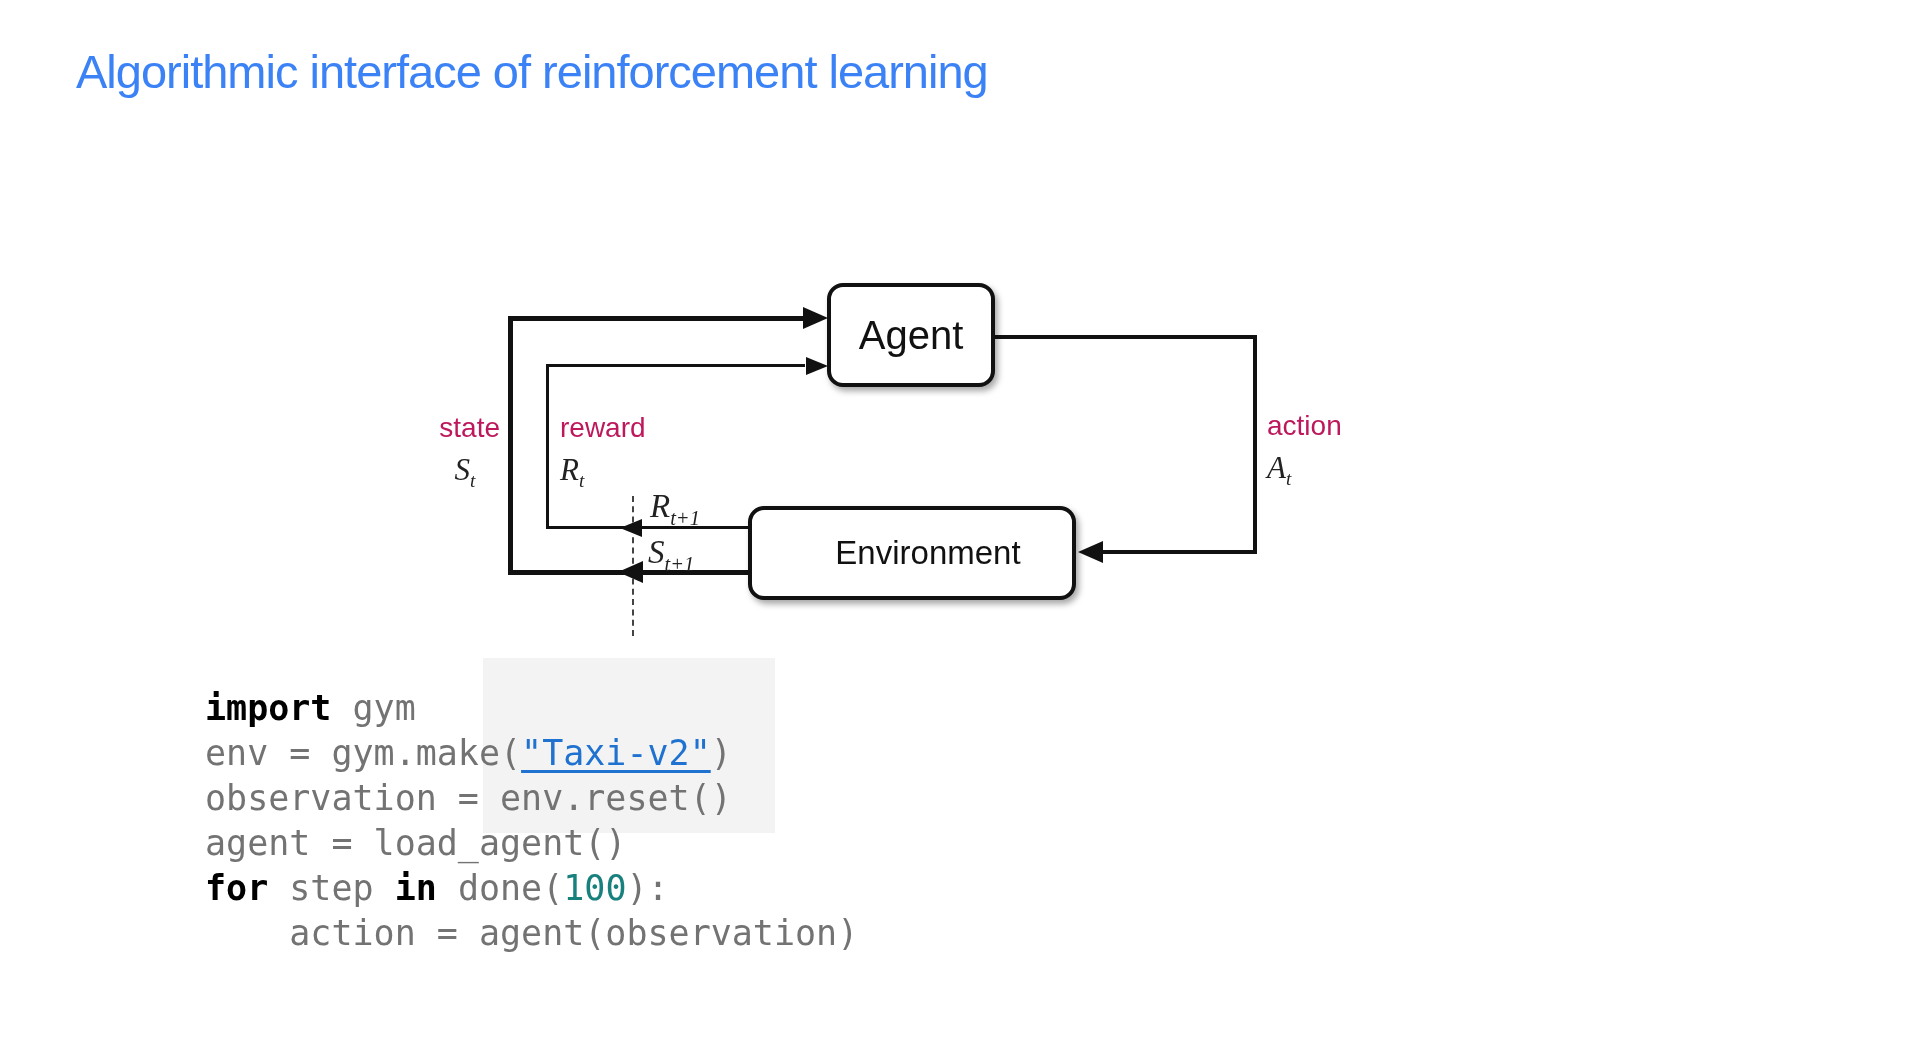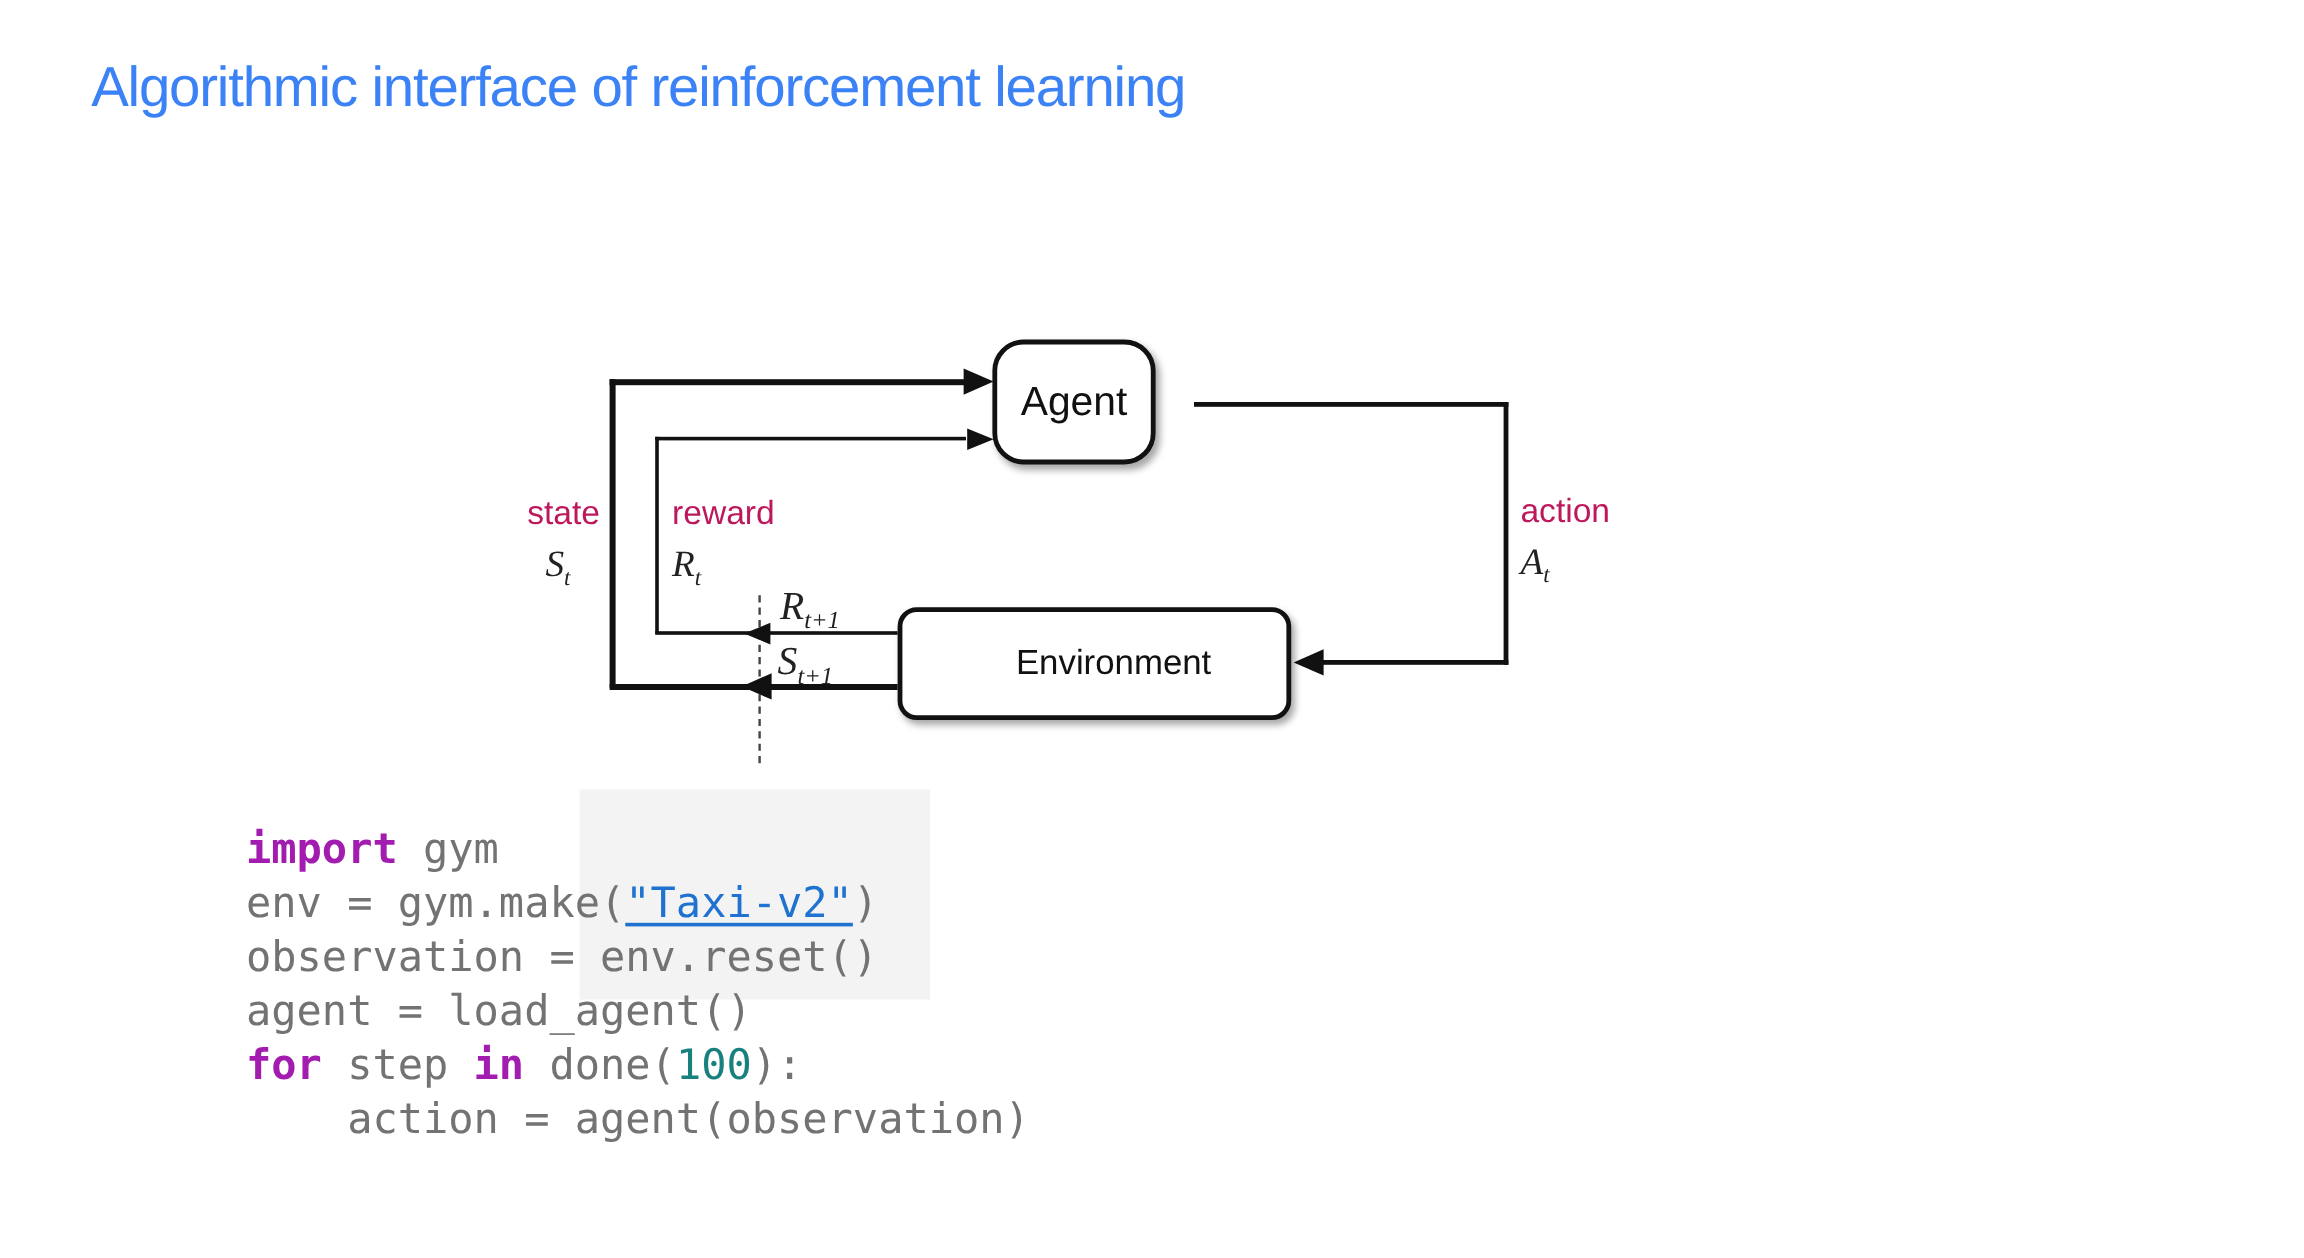--- a/index.html
+++ b/index.html
@@ -16,22 +16,22 @@
   }
 
   
   .dbox {
     background:#ffffff; border:4px solid #111;
     border-radius:16px;
     box-shadow:3px 4px 6px rgba(0,0,0,0.35);
     display:flex; align-items:center; justify-content:center;
     color:#111; z-index:3;
   }
-  .agent-box { left:827px; top:283px; width:136px; height:104px; font-size:34px;border-radius:26px; }
-  .env-box   { left:748px; top:506px; width:328px; height:94px;  font-size:29px;padding-left:32px; }
+  .agent-box { left:827px; top:283px; width:168px; height:104px; font-size:40px; }
+  .env-box   { left:748px; top:506px; width:328px; height:94px;  font-size:33px;padding-left:32px; }
 
   
   .ln { background:#111; z-index:1; }
   .arrow-r { width:0; height:0; border-top:11px solid transparent;
              border-bottom:11px solid transparent; border-left:25px solid #111; z-index:2; }
   .arrow-l { width:0; height:0; border-top:11px solid transparent;
              border-bottom:11px solid transparent; border-right:25px solid #111; z-index:2; }
   .arrow-r.thin { border-top-width:9px; border-bottom-width:9px; border-left-width:22px; }
   .arrow-l.thin { border-top-width:9px; border-bottom-width:9px; border-right-width:22px; }
   .dash-line { border-left:2.5px dashed #444; z-index:0; }
@@ -47,21 +47,21 @@
   .gray-box { left:483px; top:658px; width:292px; height:175px; background:#f3f3f3; z-index:0; }
 
   
   .code-block {
     left:205px; top:686px; z-index:4;
     font-family:"DejaVu Sans Mono","Liberation Mono",monospace;
     font-size:35px; line-height:45px; color:#2e2e2e;
   }
   .code-line { white-space:pre; }
   .seg-p   { color:#737373; }
-  .seg-kw  { color:#a21caf; font-weight:bold; }
+  .seg-kw  { color:#000000; font-weight:bold; }
   .seg-link{ color:#1f72cf; text-decoration:underline; text-decoration-thickness:2.5px; text-underline-offset:5px; }
   .seg-num { color:#18807d; }
 </style>
 </head>
 <body>
 
 <div class="abs slide-title">Algorithmic interface of reinforcement learning</div>
 
 <div class="abs gray-box"></div>
 

